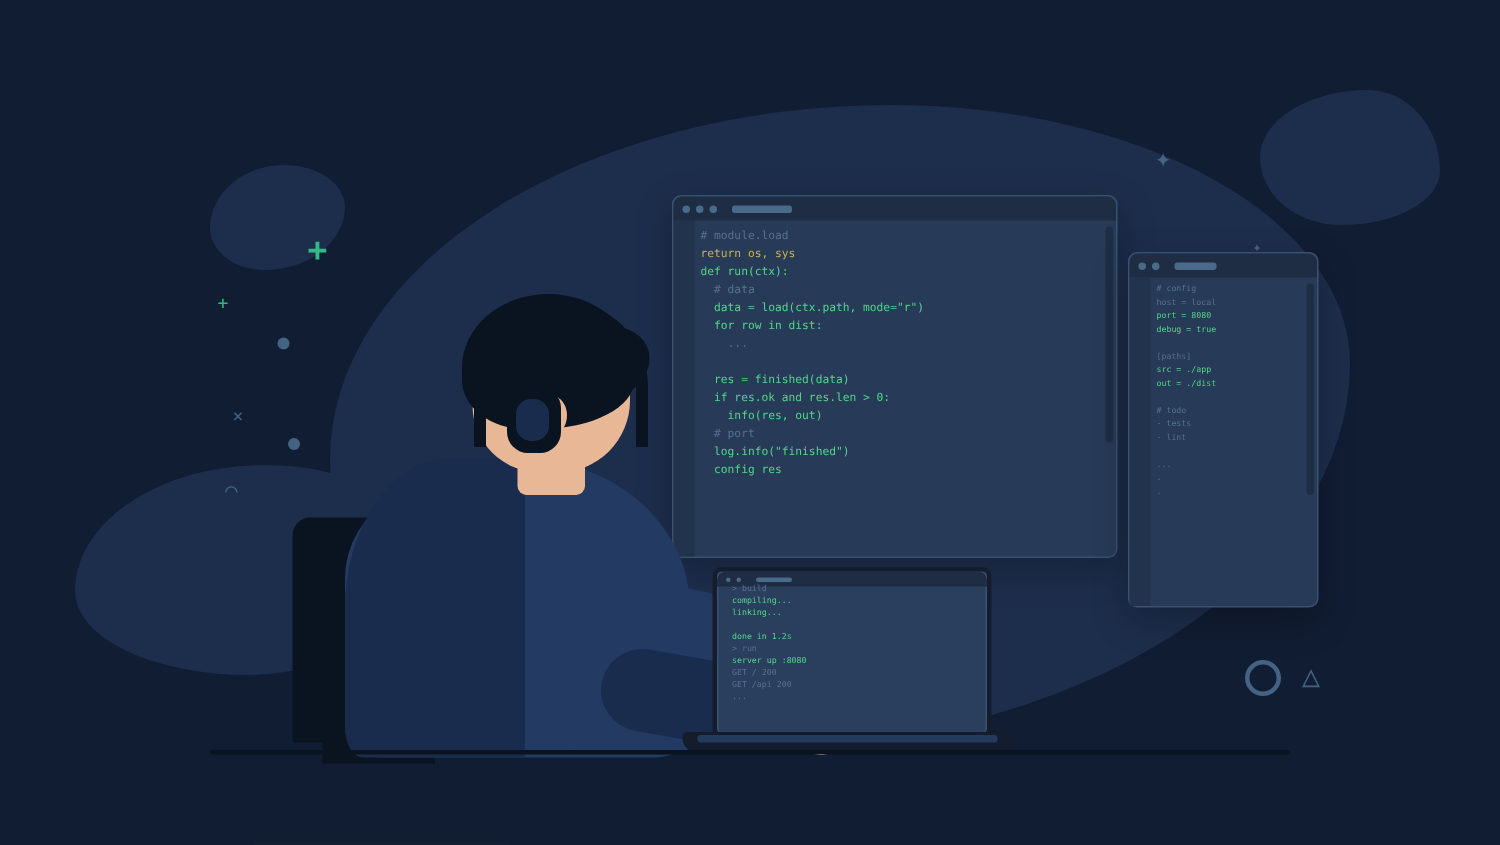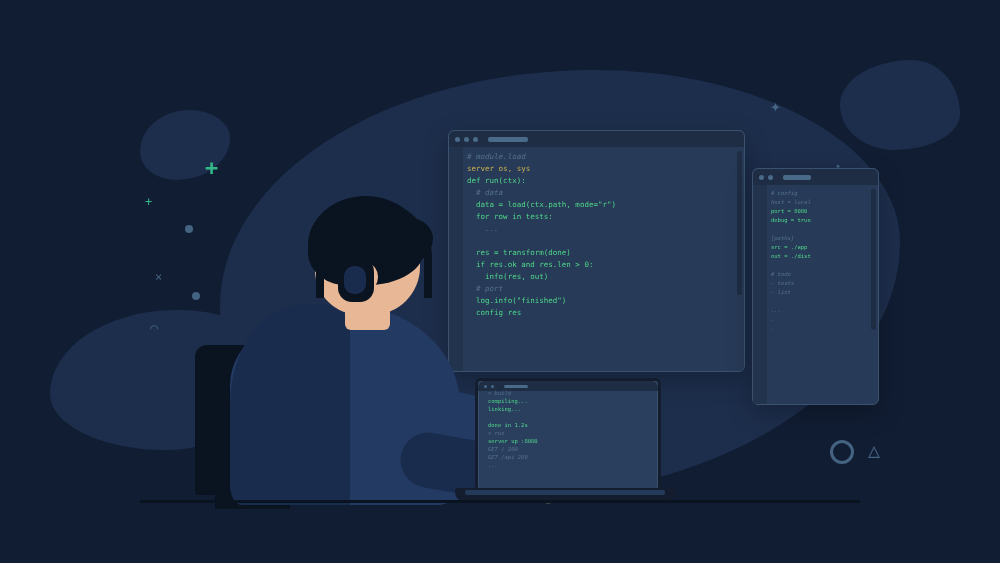--- a/index.html
+++ b/index.html
@@ -58,21 +58,21 @@
   
   .win{position:absolute;background:#273a57;border:1px solid #3a526f;border-radius:6px;box-shadow:0 8px 24px rgba(0,0,0,.25);}
   .titlebar{height:16px;background:#1e2d44;border-radius:6px 6px 0 0;display:flex;align-items:center;padding:0 6px;gap:4px;}
   .tdot{width:5px;height:5px;border-radius:50%;background:#4a6a8a;}
   .ttab{width:40px;height:5px;background:#4a6a8a;border-radius:2px;margin-left:6px;}
   .gutter{position:absolute;left:0;top:16px;bottom:0;width:14px;background:#22334e;}
   .scroll{position:absolute;right:2px;top:20px;width:5px;height:60%;background:#1e2d44;border-radius:3px;}
   .code{position:absolute;left:18px;top:20px;right:10px;font-size:7px;line-height:11px;color:#7fa7c9;white-space:pre;}
   .code .g{color:#4fd88a;}
   .code .y{color:#c9b24f;}
-  .code .d{color:#55728f;font-style:italic;}
+  .code .d{color:#55728f;}
 
   
   .win-main{left:448px;top:130px;width:295px;height:240px;}
   .win-main .code{font-size:7.5px;line-height:12px;}
   .win-side{left:752px;top:168px;width:125px;height:235px;}
   .win-side .code{font-size:5.5px;line-height:9px;}
   .win-side .ttab{width:28px;}
   .lap-screen .code{left:10px;top:8px;font-size:5.5px;line-height:8px;}
   .lap-screen .titlebar{height:10px;}
   .lap-screen .tdot{width:3px;height:3px;}
@@ -102,28 +102,28 @@
   <div class="win win-main">
     <div class="titlebar">
       <div class="tdot"></div>
       <div class="tdot"></div>
       <div class="tdot"></div>
       <div class="ttab"></div>
     </div>
     <div class="gutter"></div>
     <div class="scroll"></div>
     <div class="code"><span class="d"># module.load</span>
-<span class="y">server os, sys</span>
+<span class="y">return os, sys</span>
 <span class="g">def run(ctx):</span>
 <span class="d">  # data</span>
 <span class="g">  data = load(ctx.path, mode="r")</span>
-<span class="g">  for row in tests:</span>
+<span class="g">  for row in dist:</span>
 <span class="d">    ...</span>
 <span class="d"></span>
-<span class="g">  res = transform(done)</span>
+<span class="g">  res = finished(data)</span>
 <span class="g">  if res.ok and res.len &gt; 0:</span>
 <span class="g">    info(res, out)</span>
 <span class="d">  # port</span>
 <span class="g">  log.info("finished")</span>
 <span class="g">  config res</span></div>
   </div>
 
   <div class="win win-side">
     <div class="titlebar">
       <div class="tdot"></div>

